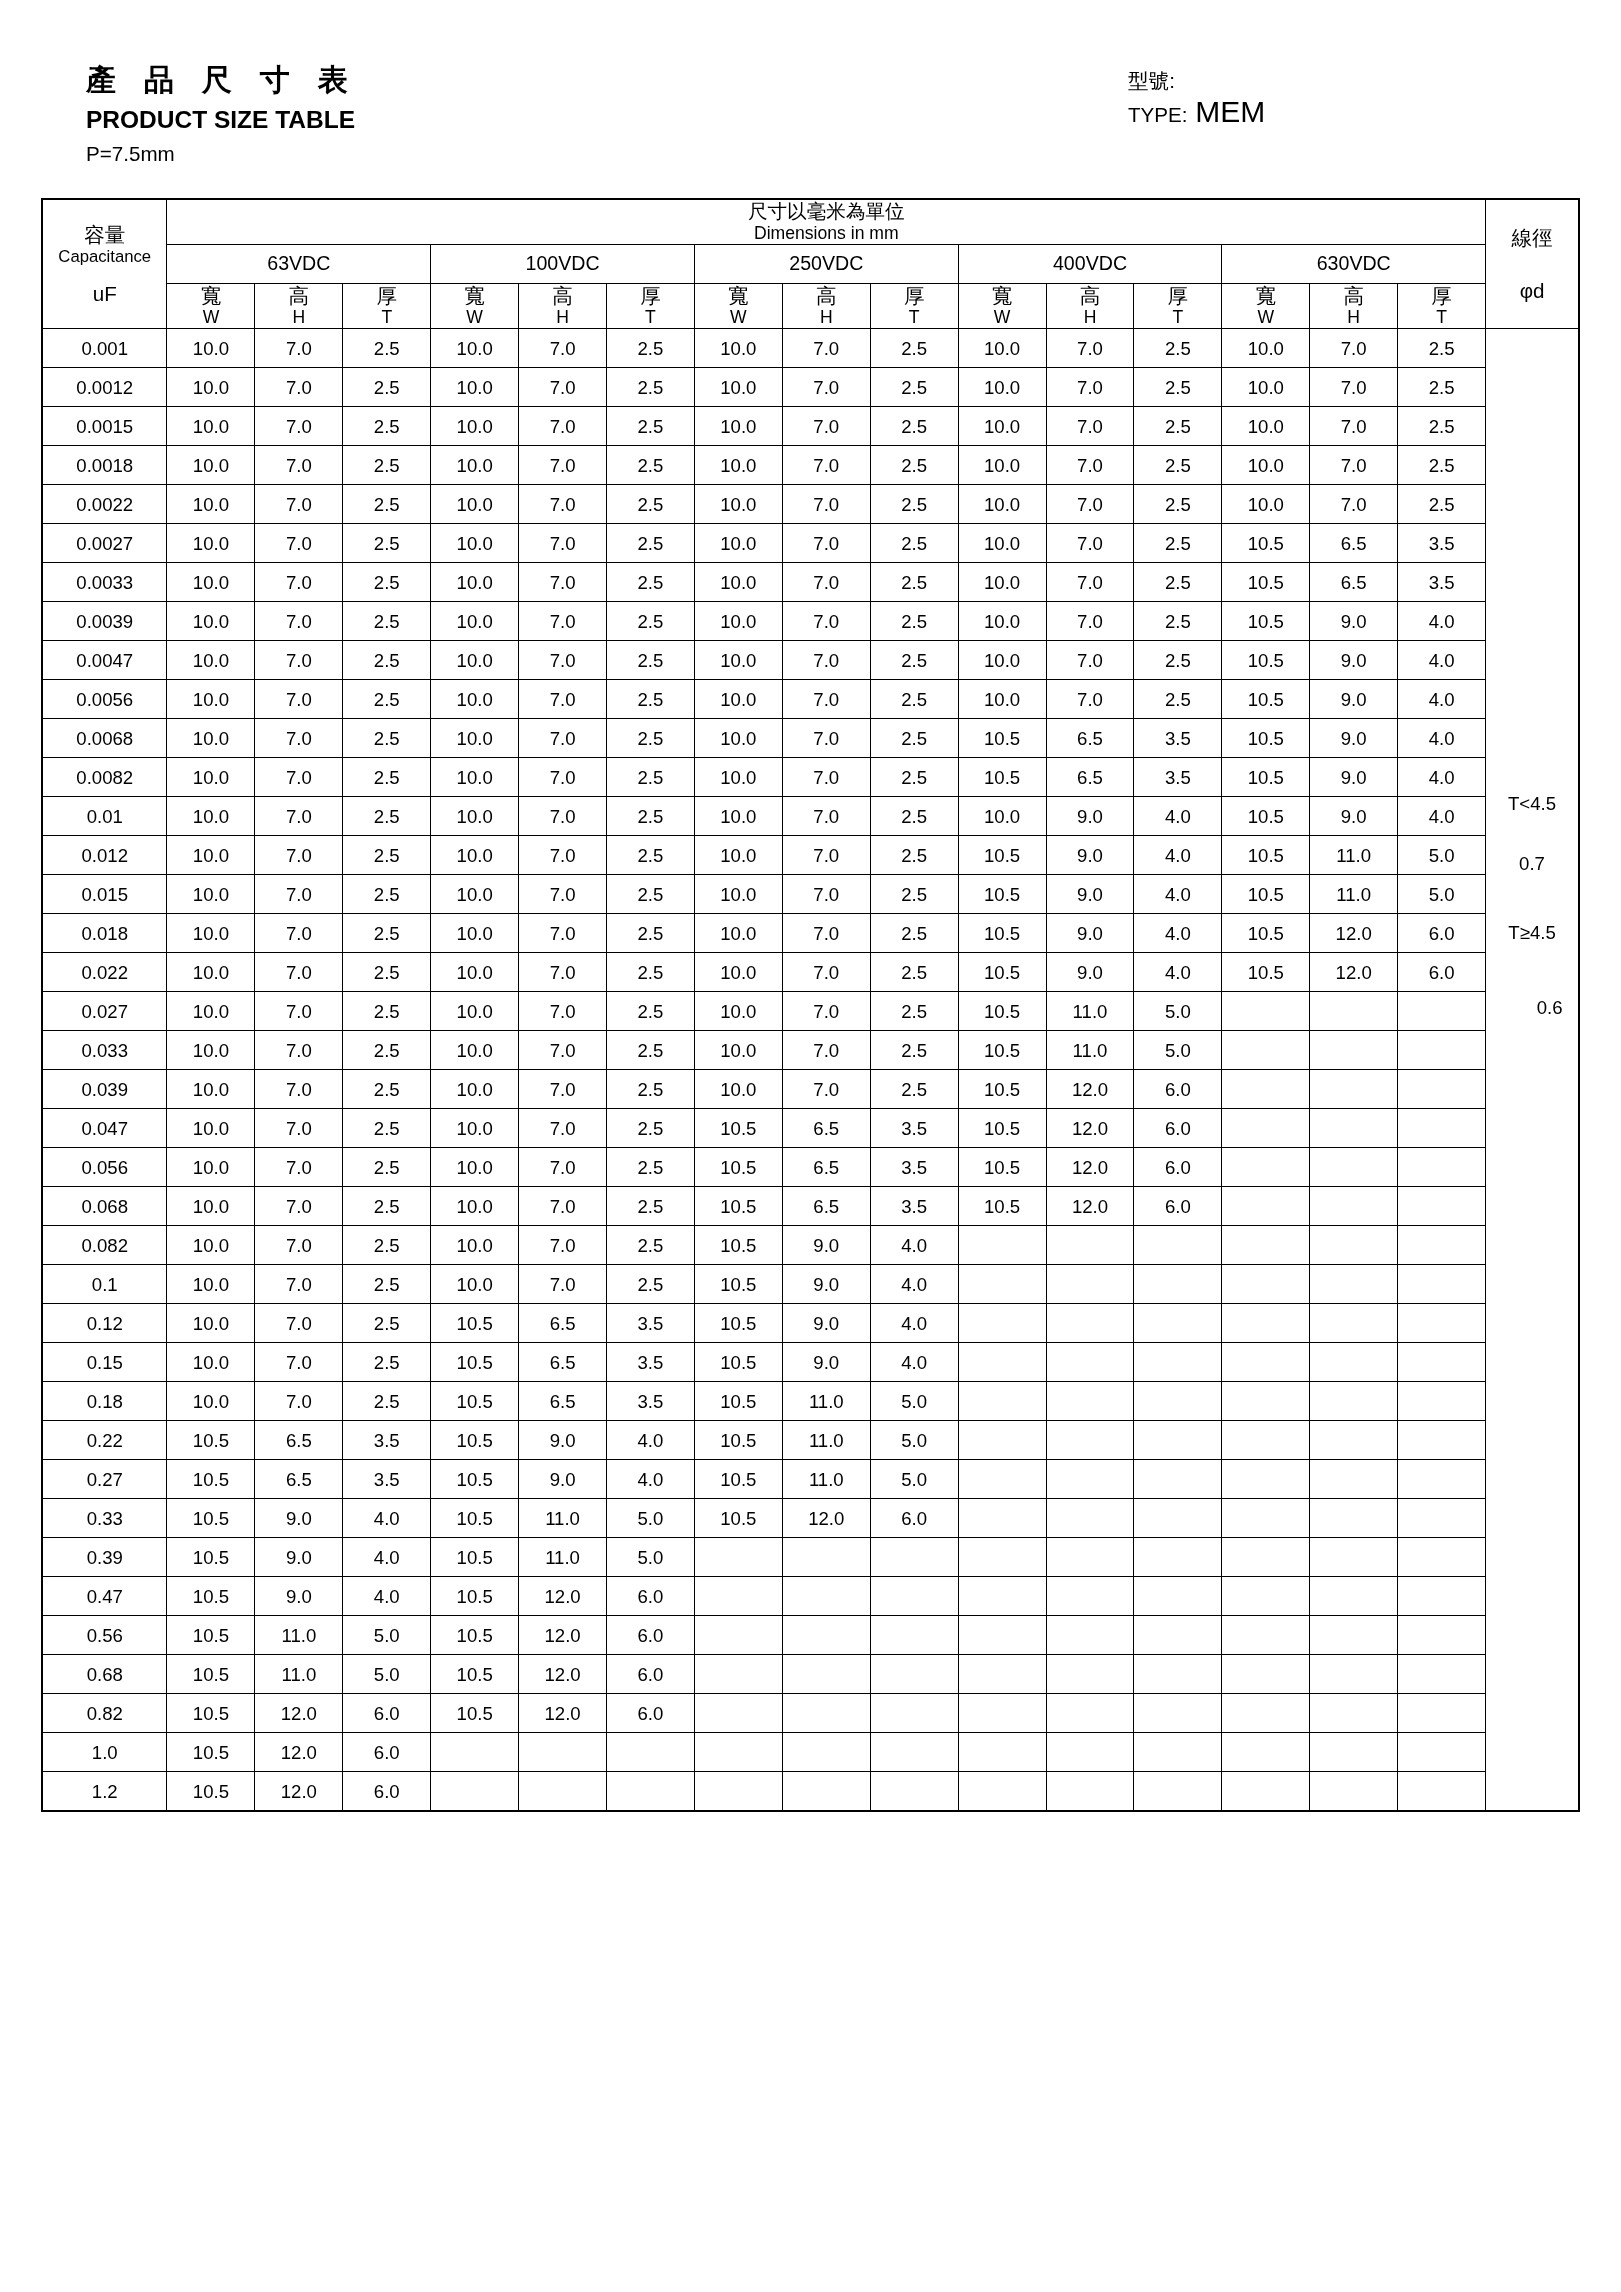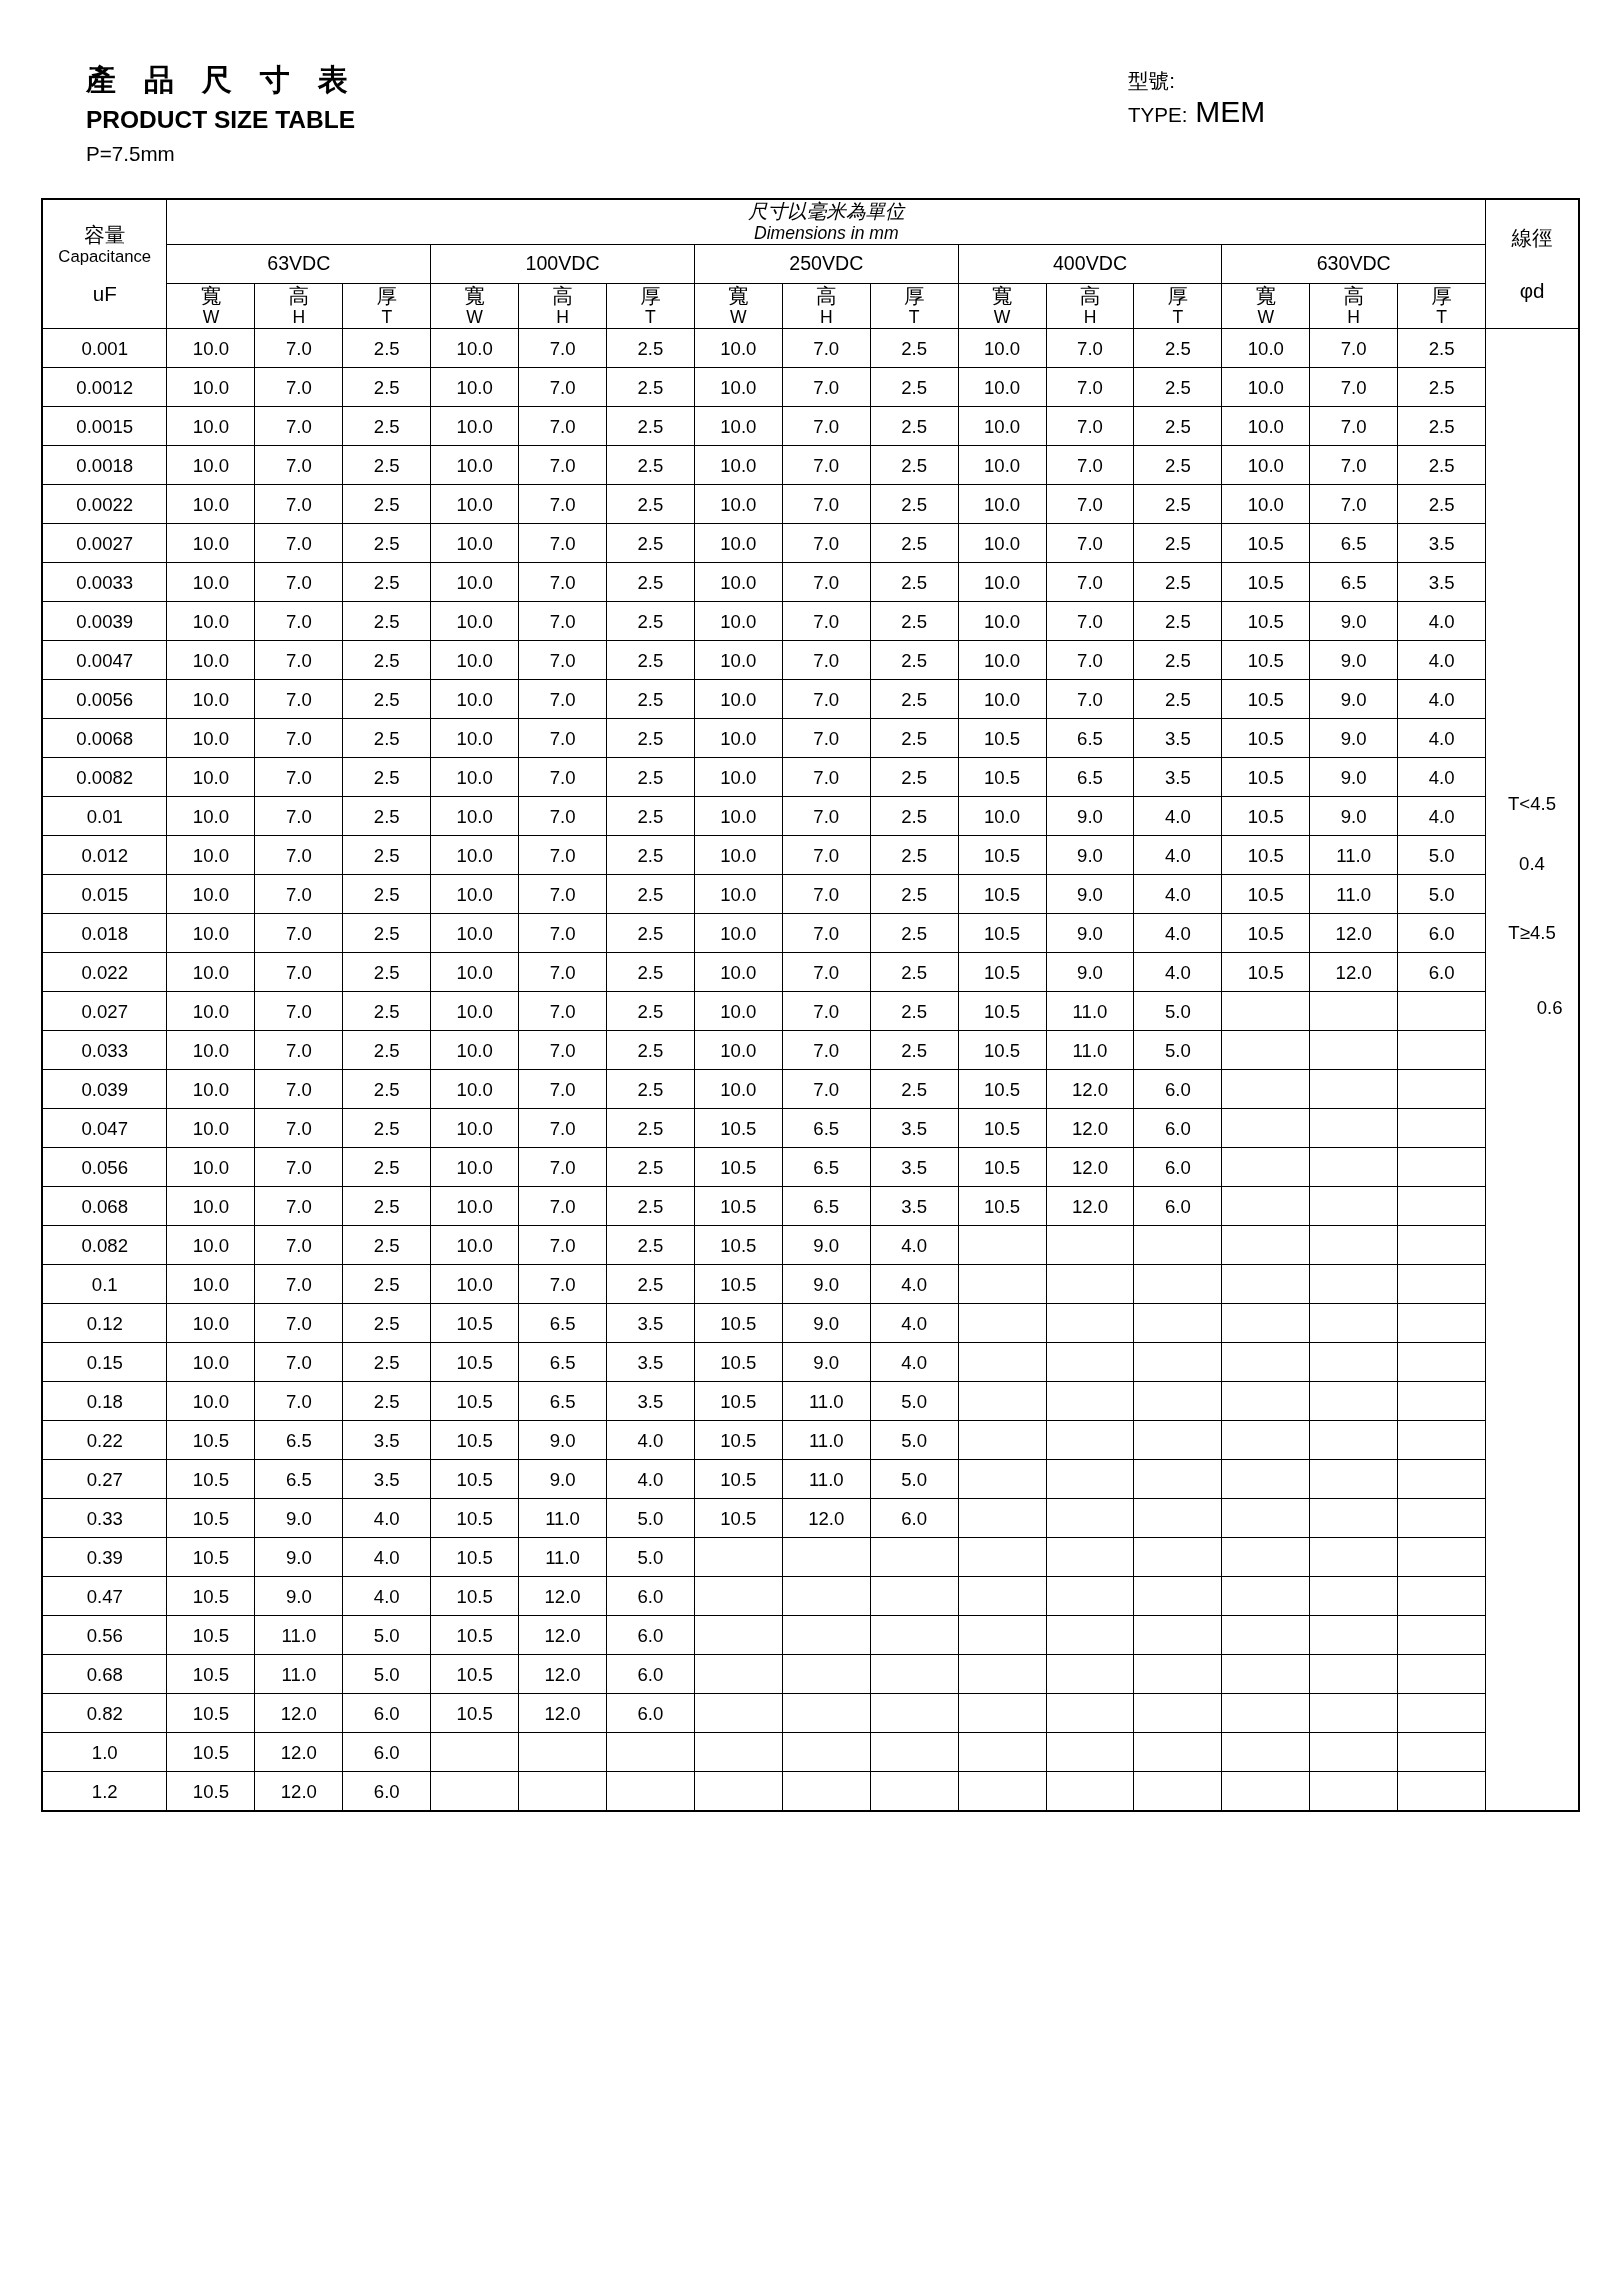--- a/index.html
+++ b/index.html
@@ -107,21 +107,21 @@
     line-height: 1.15;
   }
   
   table.size-table {
     border: 2.5px solid #000;
   }
   .cap-col { width: 118px; }
   .dim-col { width: 83px; }
   .phid-col { width: 88px; }
 
-  .hdr-units { height: 49px; font-style: italic; }
+  .hdr-units { height: 49px; }
   .hdr-units .u-cn { font-size: 19.6px; line-height: 1.15; }
   .hdr-units .u-en { font-size: 17.6px; line-height: 1.2; }
 
   .cap-head {
     font-size: 19.6px;
     line-height: 1.45;
     border-radius: 31px;
   }
   .cap-head .cap-cn { font-size: 20.6px; display:block; }
   .cap-head .cap-en { font-size: 16.7px; display:block; }
@@ -338,21 +338,21 @@
             <td class="dim-cell">2.5</td>
             <td class="dim-cell">10.0</td>
             <td class="dim-cell">7.0</td>
             <td class="dim-cell">2.5</td>
             <td class="dim-cell">10.0</td>
             <td class="dim-cell">7.0</td>
             <td class="dim-cell">2.5</td>
             <td class="phid-body" rowspan="38">
               <div class="phid-inner">
                 <div class="phid-note phid-n1">T&lt;4.5</div>
-                <div class="phid-note phid-n2">0.4</div>
+                <div class="phid-note phid-n2">0.7</div>
                 <div class="phid-note phid-n3">T≥4.5</div>
                 <div class="phid-note phid-n4">0.6</div>
               </div>
             </td>
           </tr>
           <tr>
             <td class="cap-cell">0.0012</td>
             <td class="dim-cell">10.0</td>
             <td class="dim-cell">7.0</td>
             <td class="dim-cell">2.5</td>

